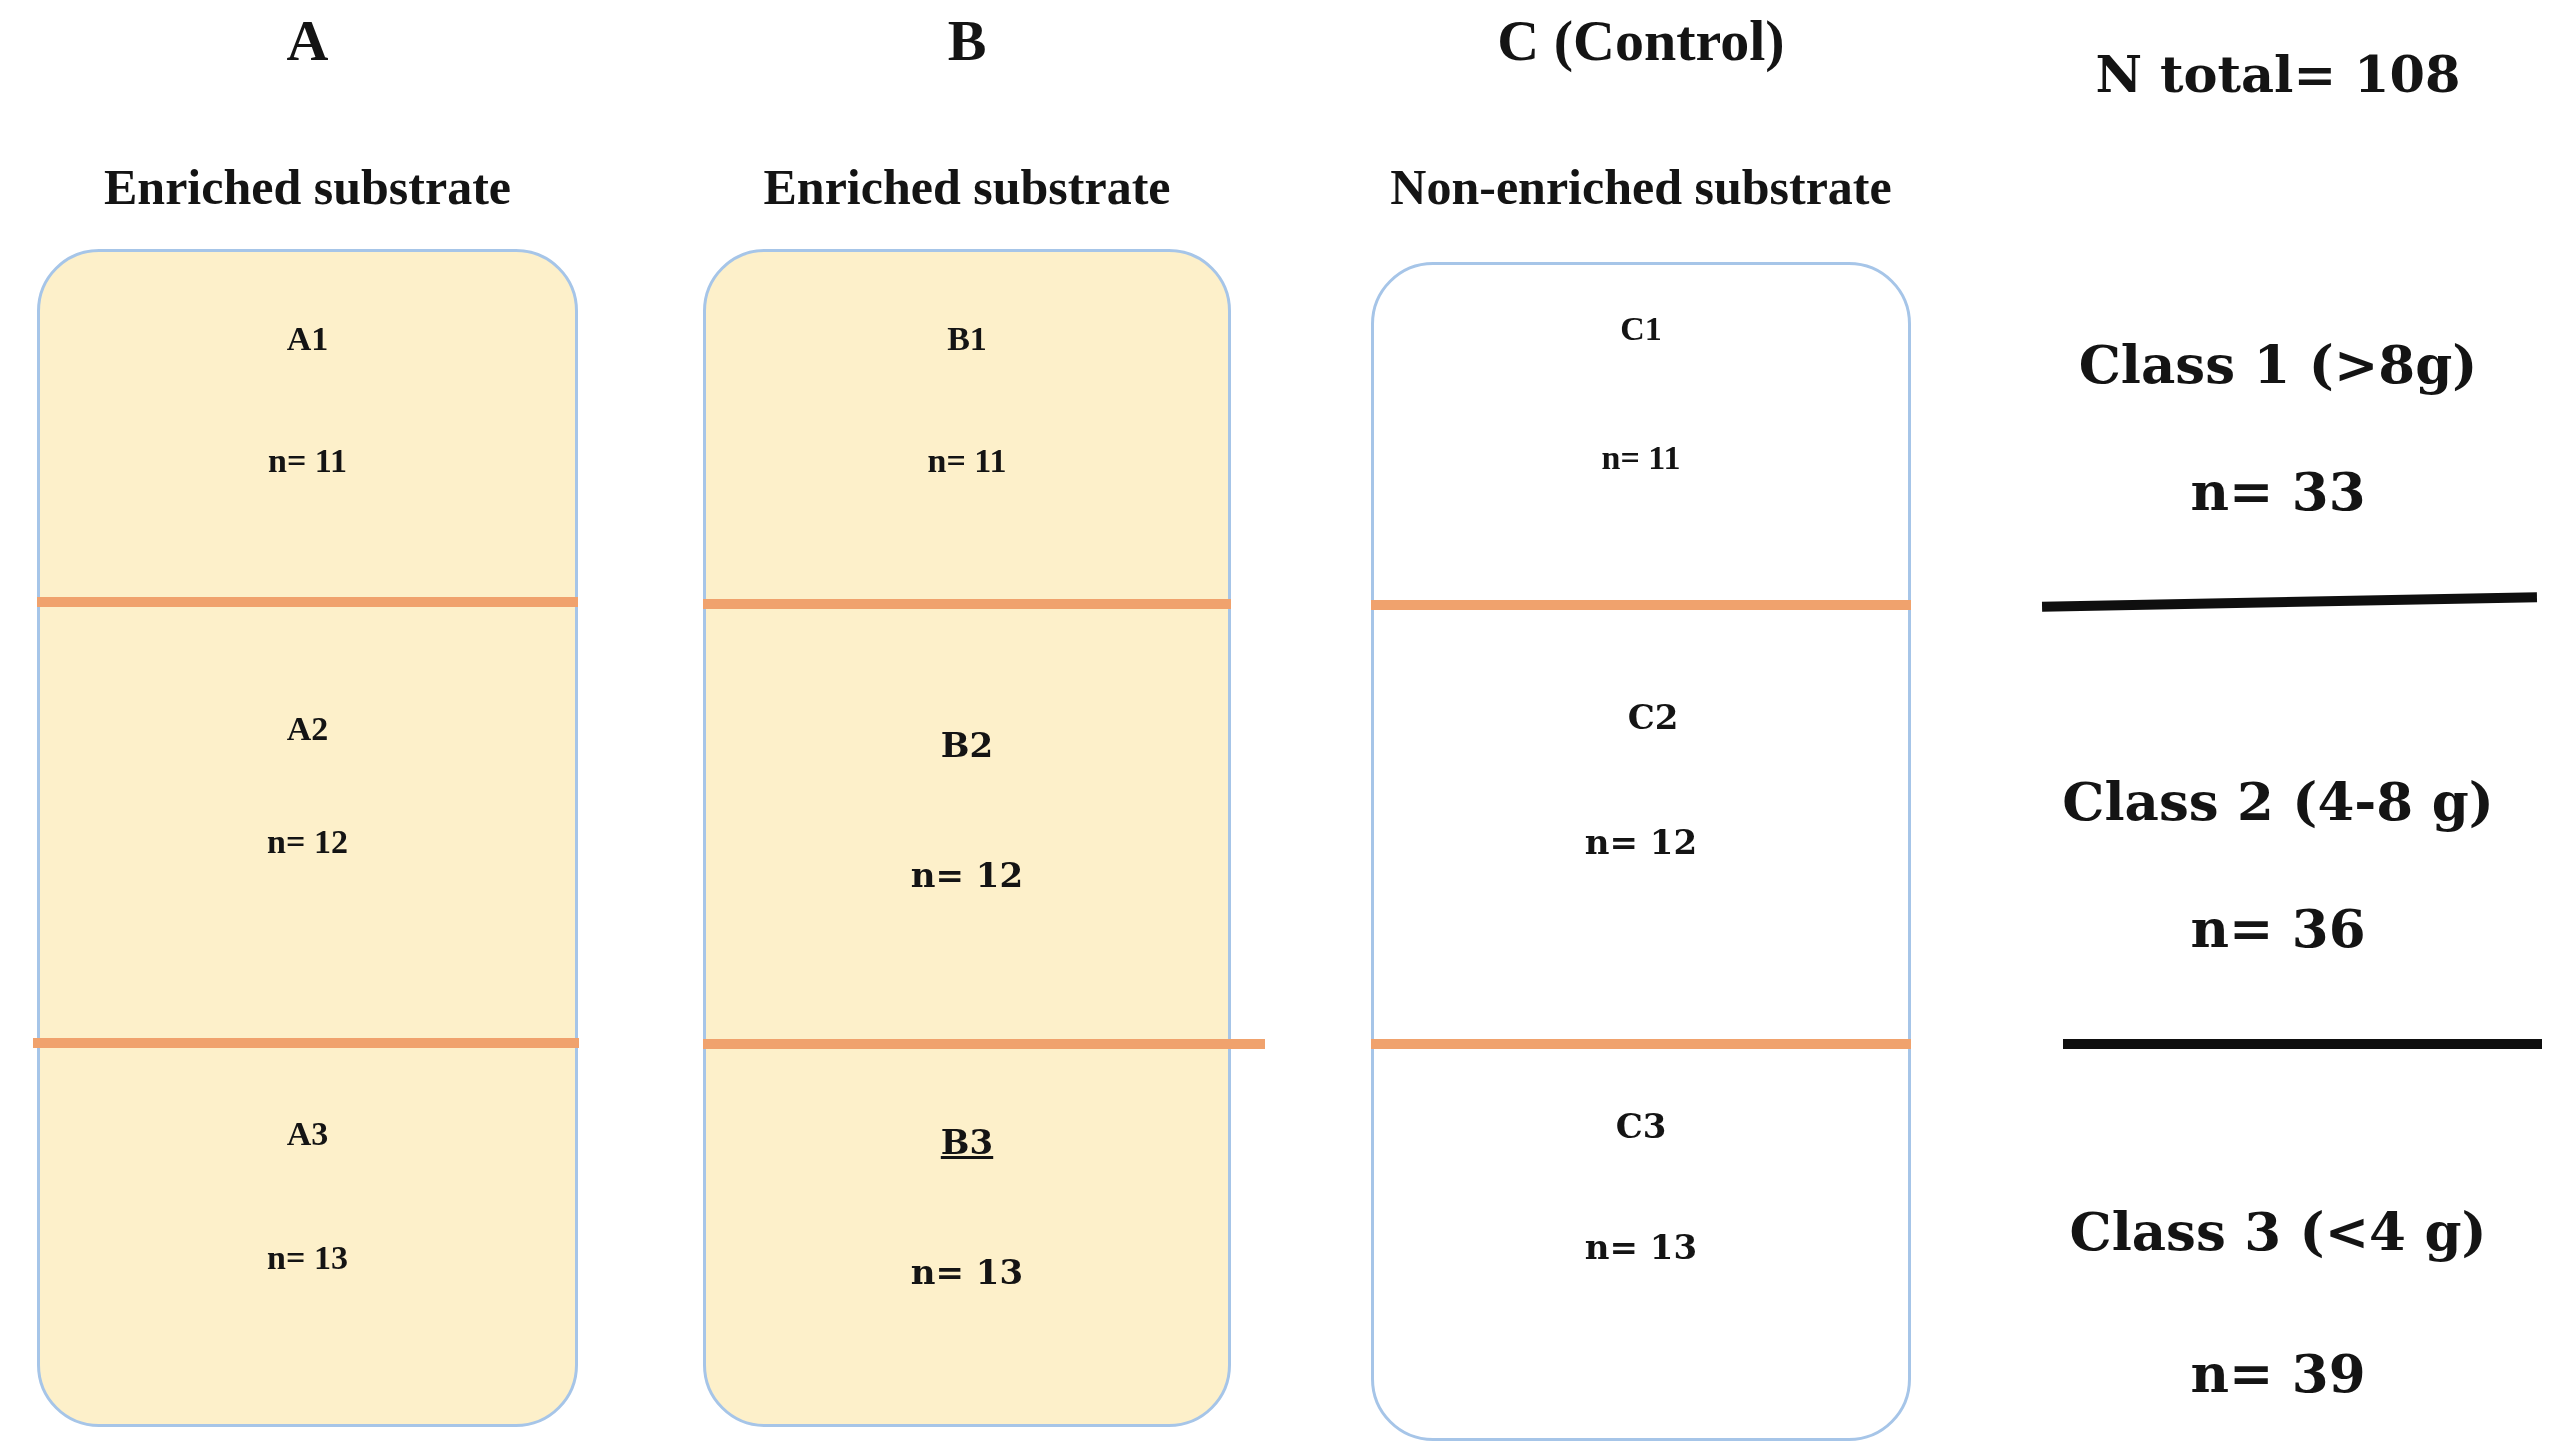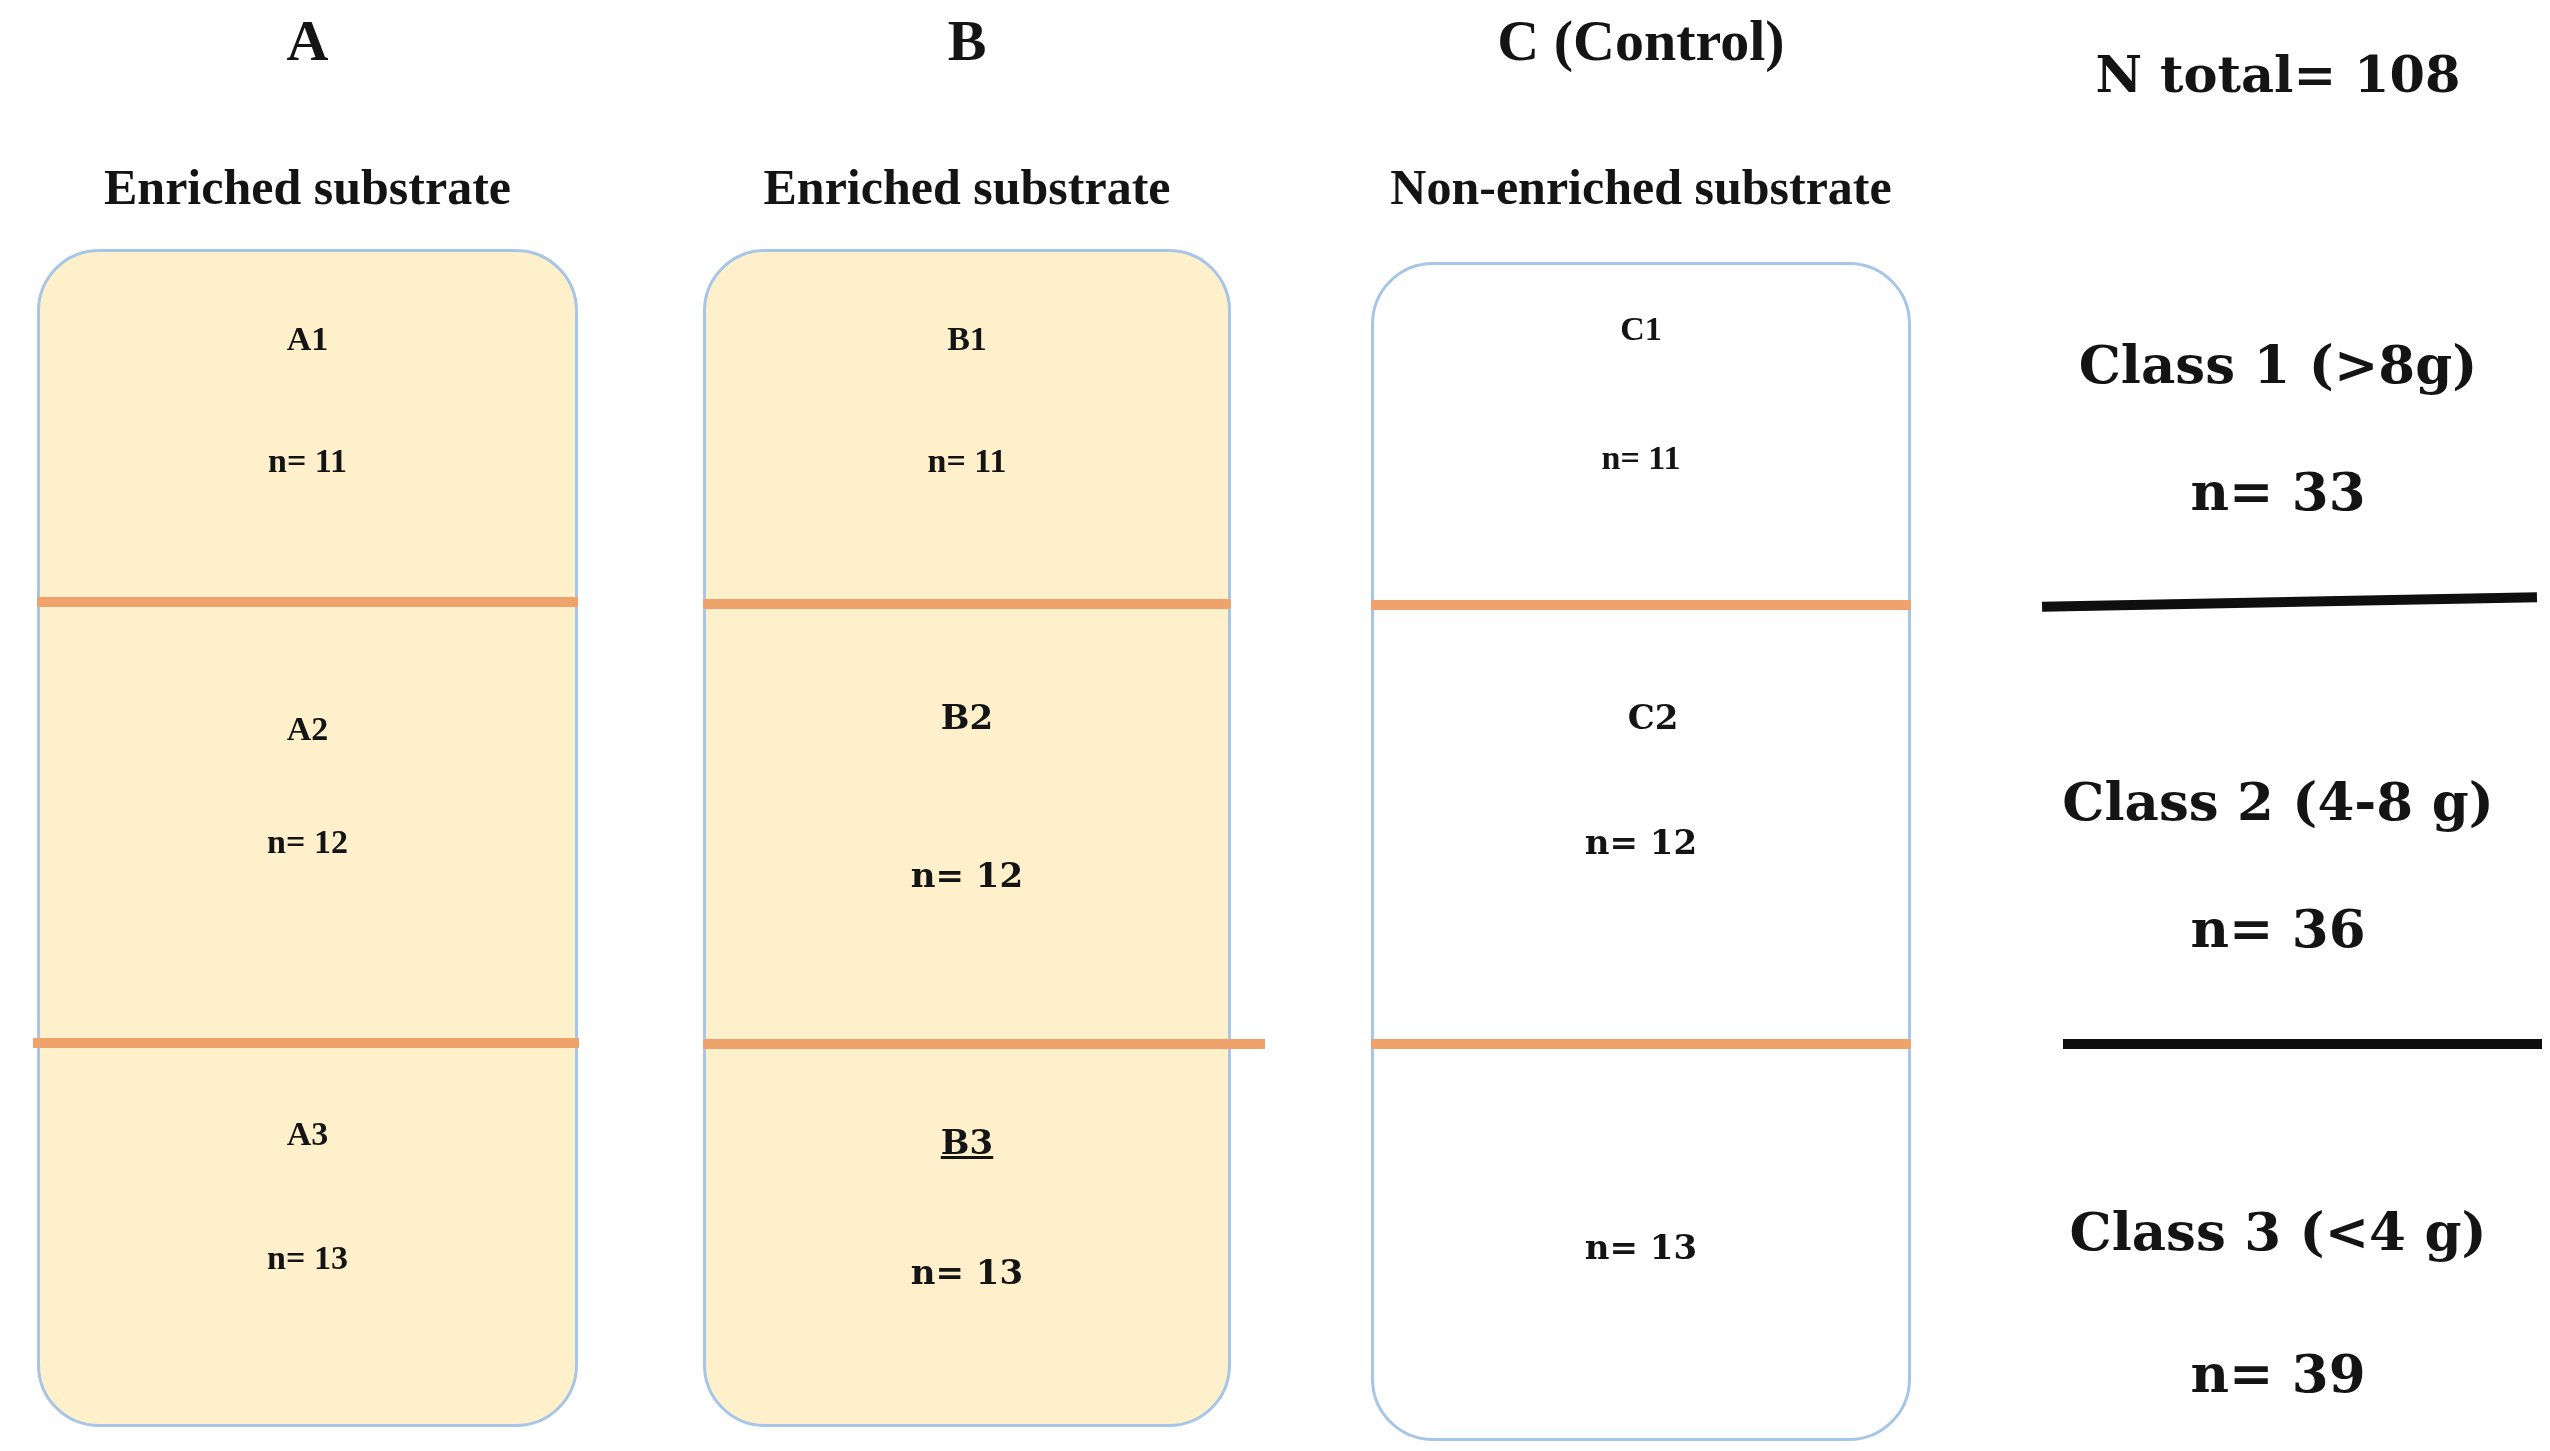--- a/index.html
+++ b/index.html
@@ -83,29 +83,30 @@
 
   <div class="txt cell ca" style="top:322px;">A1</div>
   <div class="txt cell ca" style="top:444px;">n= 11</div>
   <div class="txt cell ca" style="top:712px;">A2</div>
   <div class="txt cell ca" style="top:825px;">n= 12</div>
   <div class="txt cell ca" style="top:1117px;">A3</div>
   <div class="txt cell ca" style="top:1241px;">n= 13</div>
 
   <div class="txt cell cb" style="top:322px;">B1</div>
   <div class="txt cell cb" style="top:444px;">n= 11</div>
-  <div class="txt cell cb wide" style="top:700px;">B2</div>
+  <div class="txt cell cb wide" style="top:728px;">B2</div>
   <div class="txt cell cb wide" style="top:858px;">n= 12</div>
   <div class="txt cell cb wide" style="top:1125px;text-decoration:underline;">B3</div>
   <div class="txt cell cb wide" style="top:1255px;">n= 13</div>
 
   <div class="txt cell cc" style="top:312px;">C1</div>
   <div class="txt cell cc" style="top:441px;">n= 11</div>
   <div class="txt cell cc wide" style="top:700px;padding-left:12px;">C2</div>
   <div class="txt cell cc wide" style="top:825px;">n= 12</div>
+  <div class="txt cell cc wide" style="top:1109px;">C3</div>
   <div class="txt cell cc wide" style="top:1230px;">n= 13</div>
 
   <div class="txt rp cr" style="top:338px;">Class 1 (&gt;8g)</div>
   <div class="txt rp cr" style="top:465px;">n= 33</div>
   <div class="bline tilt" style="left:2042px; top:597px; width:495px;"></div>
 
   <div class="txt rp cr" style="top:775px;">Class 2 (4-8 g)</div>
   <div class="txt rp cr" style="top:902px;">n= 36</div>
   <div class="bline" style="left:2063px; top:1039px; width:479px;"></div>
 

